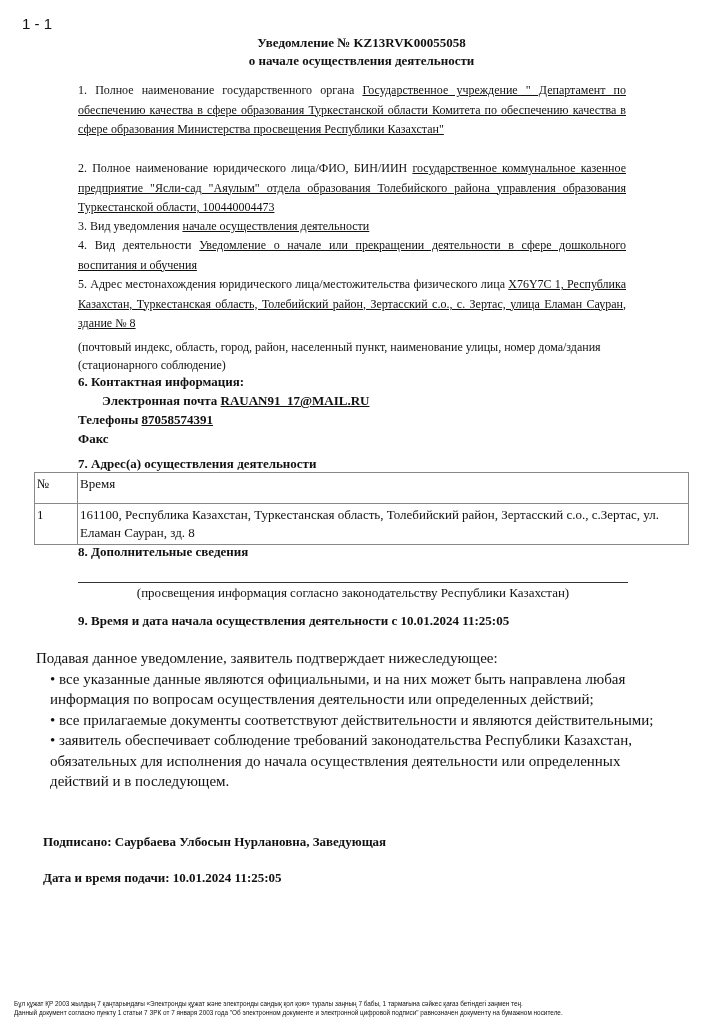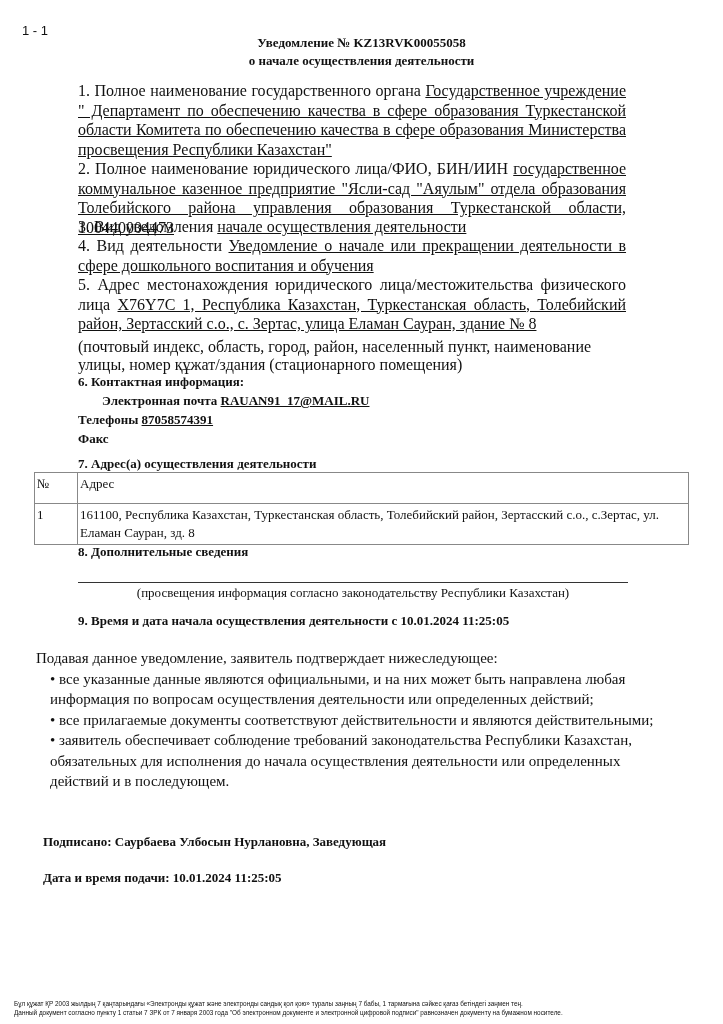--- a/index.html
+++ b/index.html
@@ -1,23 +1,23 @@
 <!DOCTYPE html>
 <html><head>
 <meta charset="utf-8">
 <style>
   html, body { margin: 0; padding: 0; background: #ffffff; }
   body { width: 723px; height: 1024px; position: relative; overflow: hidden; color: #111; }
   .serif { font-family: "Liberation Serif", "DejaVu Serif", serif; }
   .sans { font-family: "Liberation Sans", "DejaVu Sans", sans-serif; }
-  .page-num { position: absolute; left: 22px; top: 23px; font-size: 13px; }
+  .page-num { position: absolute; left: 22px; top: 15px; font-size: 15px; }
   .title { position: absolute; left: 0; width: 723px; text-align: center; font-weight: bold; font-size: 13px; }
   .title1 { top: 35px; }
   .title2 { top: 53px; }
-  .block { position: absolute; left: 78px; width: 548px; font-size: 16px; line-height: 19.5px; }
+  .block { position: absolute; left: 78px; width: 548px; font-size: 12px; line-height: 19.5px; }
   .justify { text-align: justify; text-align-last: left; }
   u, .u { text-decoration: underline; }
   .line { position: absolute; left: 78px; font-size: 13px; line-height: 18px; white-space: nowrap; font-weight: bold; }
   table.addr { position: absolute; left: 34px; top: 472px; width: 655px; border-collapse: collapse; font-size: 13px; }
   table.addr td { border: 1px solid #888; vertical-align: top; padding: 2px 2px; line-height: 18px; }
   table.addr td.num { width: 38px; }
   .hr { position: absolute; left: 78px; top: 582px; width: 550px; height: 0; border-top: 1px solid #333; }
   .center-note { position: absolute; left: 78px; width: 550px; top: 585px; text-align: center; font-size: 13px; }
   .confirm { position: absolute; left: 36px; width: 640px; top: 648px; font-size: 15px; line-height: 20.5px; }
   .confirm .item { padding-left: 14px; }
@@ -49,39 +49,39 @@
 <div class="block serif justify" style="top:236px;">
   <span>4. Вид деятельности</span>
   <u>Уведомление о начале или прекращении деятельности в сфере дошкольного воспитания и обучения</u>
 </div>
 
 <div class="block serif justify" style="top:275px;">
   <span>5. Адрес местонахождения юридического лица/местожительства физического лица</span>
   <u>X76Y7C 1, Республика Казахстан, Туркестанская область, Толебийский район, Зертасский с.о., с. Зертас, улица Еламан Сауран, здание № 8</u>
 </div>
 
-<div class="block serif" style="top:338px; line-height:18px; width:560px;">(почтовый индекс, область, город, район, населенный пункт, наименование улицы, номер құжат/здания (стационарного помещения)</div>
+<div class="block serif" style="top:338px; line-height:18px; width:560px;">(почтовый индекс, область, город, район, населенный пункт, наименование улицы, номер дома/здания (стационарного соблюдение)</div>
 
 <div class="line serif" style="top:373px;">6. Контактная информация:</div>
 <div class="line serif" style="top:392px;margin-left:24px;">
   <span>Электронная почта</span>
   <u>RAUAN91_17@MAIL.RU</u>
 </div>
 <div class="line serif" style="top:411px;">
   <span>Телефоны</span>
   <u>87058574391</u>
 </div>
 <div class="line serif" style="top:430px;">Факс</div>
 
 <div class="line serif" style="top:455px;">7. Адрес(а) осуществления деятельности</div>
 <table class="addr serif">
   <tbody>
       <tr>
     <td class="num" style="height:26px;">№</td>
-    <td>Адрес</td>
+    <td>Время</td>
   </tr>
   <tr>
     <td class="num">1</td>
     <td>161100, Республика  Казахстан, Туркестанская область, Толебийский район, Зертасский с.о., с.Зертас, ул. Еламан Сауран, зд. 8</td>
   </tr>
 </tbody>
   </table>
 
 <div class="line serif" style="top:543px;">8. Дополнительные сведения</div>
 <div class="hr"></div>

